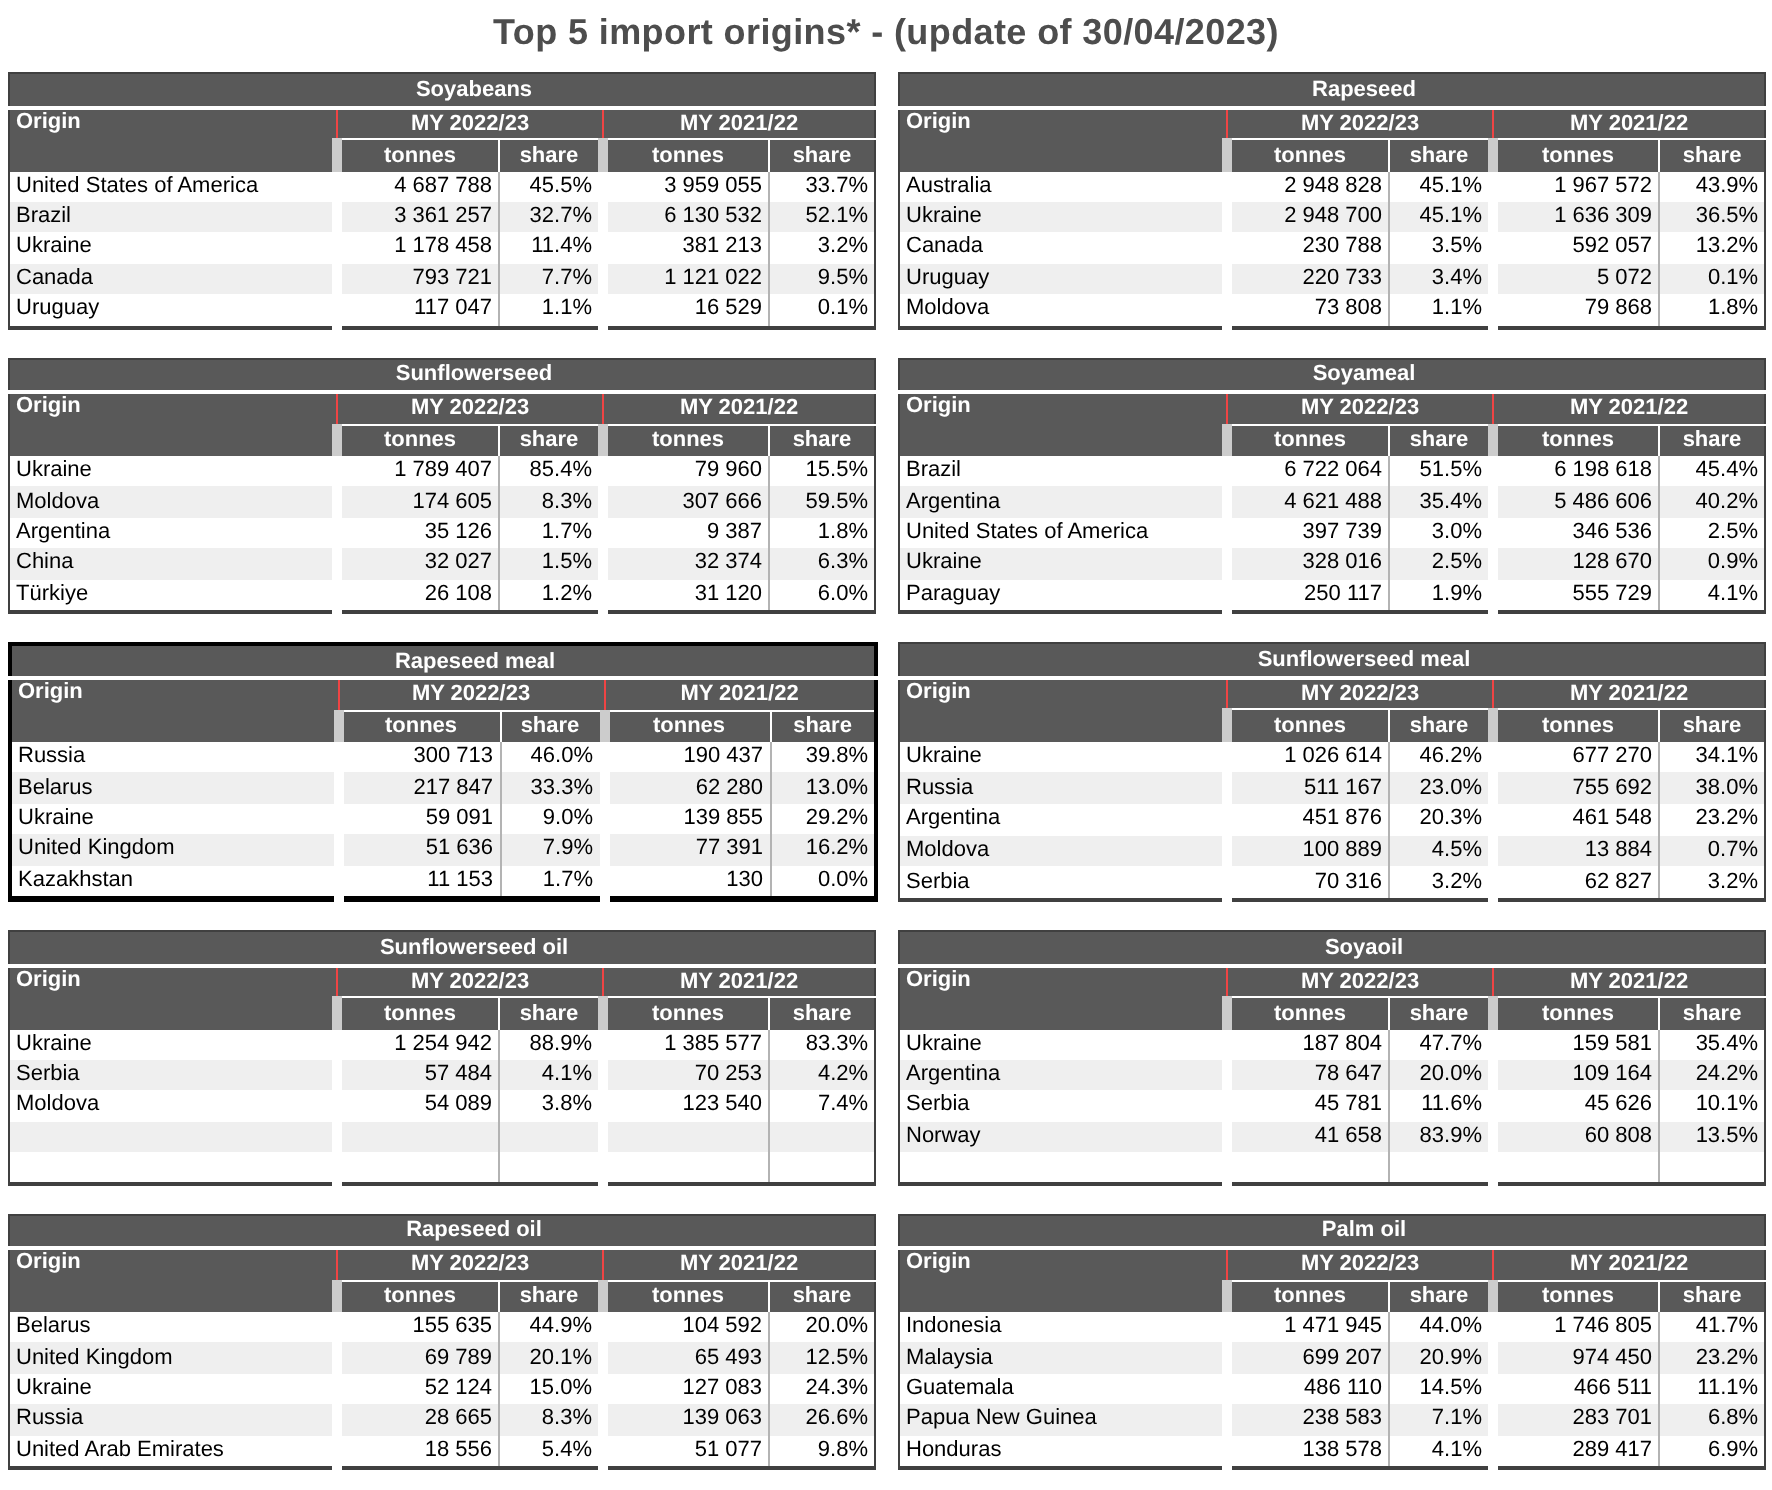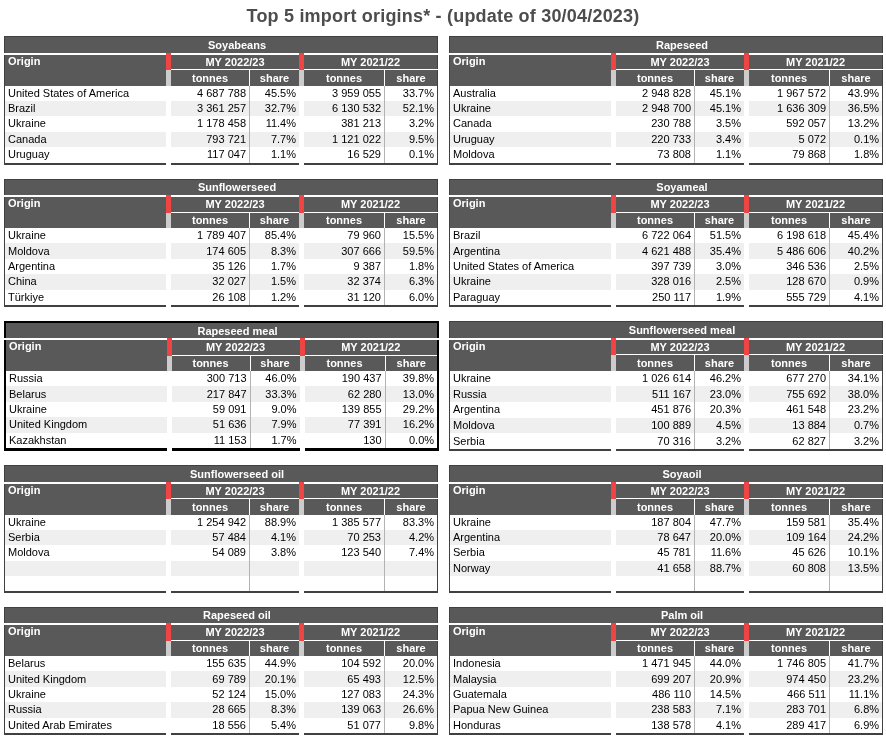--- a/index.html
+++ b/index.html
@@ -54,21 +54,21 @@
   th.h-origin {
     background: #595959; color: #ffffff;
     font-weight: bold; text-align: left;
     vertical-align: bottom;
     padding: 0 0 19px 3px;
   }
   th.h-my {
     background: #595959; color: #ffffff;
     font-weight: bold; height: 15px; text-align: center;
     border-bottom: 1px solid #ffffff;
-    border-left: 5px solid #ef4444;
+    border-left: 1px solid #ef4444;
   }
   th.h-sub {
     background: #595959; color: #ffffff;
     font-weight: bold; height: 15px; text-align: center;
   }
   th.h-t { border-left: 5px solid #cccccc; }
   th.h-s { border-left: 1px solid #ffffff; }
 
   tbody td { height: 15px; line-height: 15px; white-space: nowrap; overflow: hidden; }
   tbody tr:nth-child(even) td { background: #efefef; }
@@ -566,21 +566,21 @@
           <tr>
             <td class="c-origin">Serbia</td>
             <td class="c-tonnes">45 781</td>
             <td class="c-share">11.6%</td>
             <td class="c-tonnes">45 626</td>
             <td class="c-share">10.1%</td>
           </tr>
           <tr>
             <td class="c-origin">Norway</td>
             <td class="c-tonnes">41 658</td>
-            <td class="c-share">88.7%</td>
+            <td class="c-share">83.9%</td>
             <td class="c-tonnes">60 808</td>
             <td class="c-share">13.5%</td>
           </tr>
           <tr>
             <td class="c-origin"></td>
             <td class="c-tonnes"></td>
             <td class="c-share"></td>
             <td class="c-tonnes"></td>
             <td class="c-share"></td>
           </tr>

